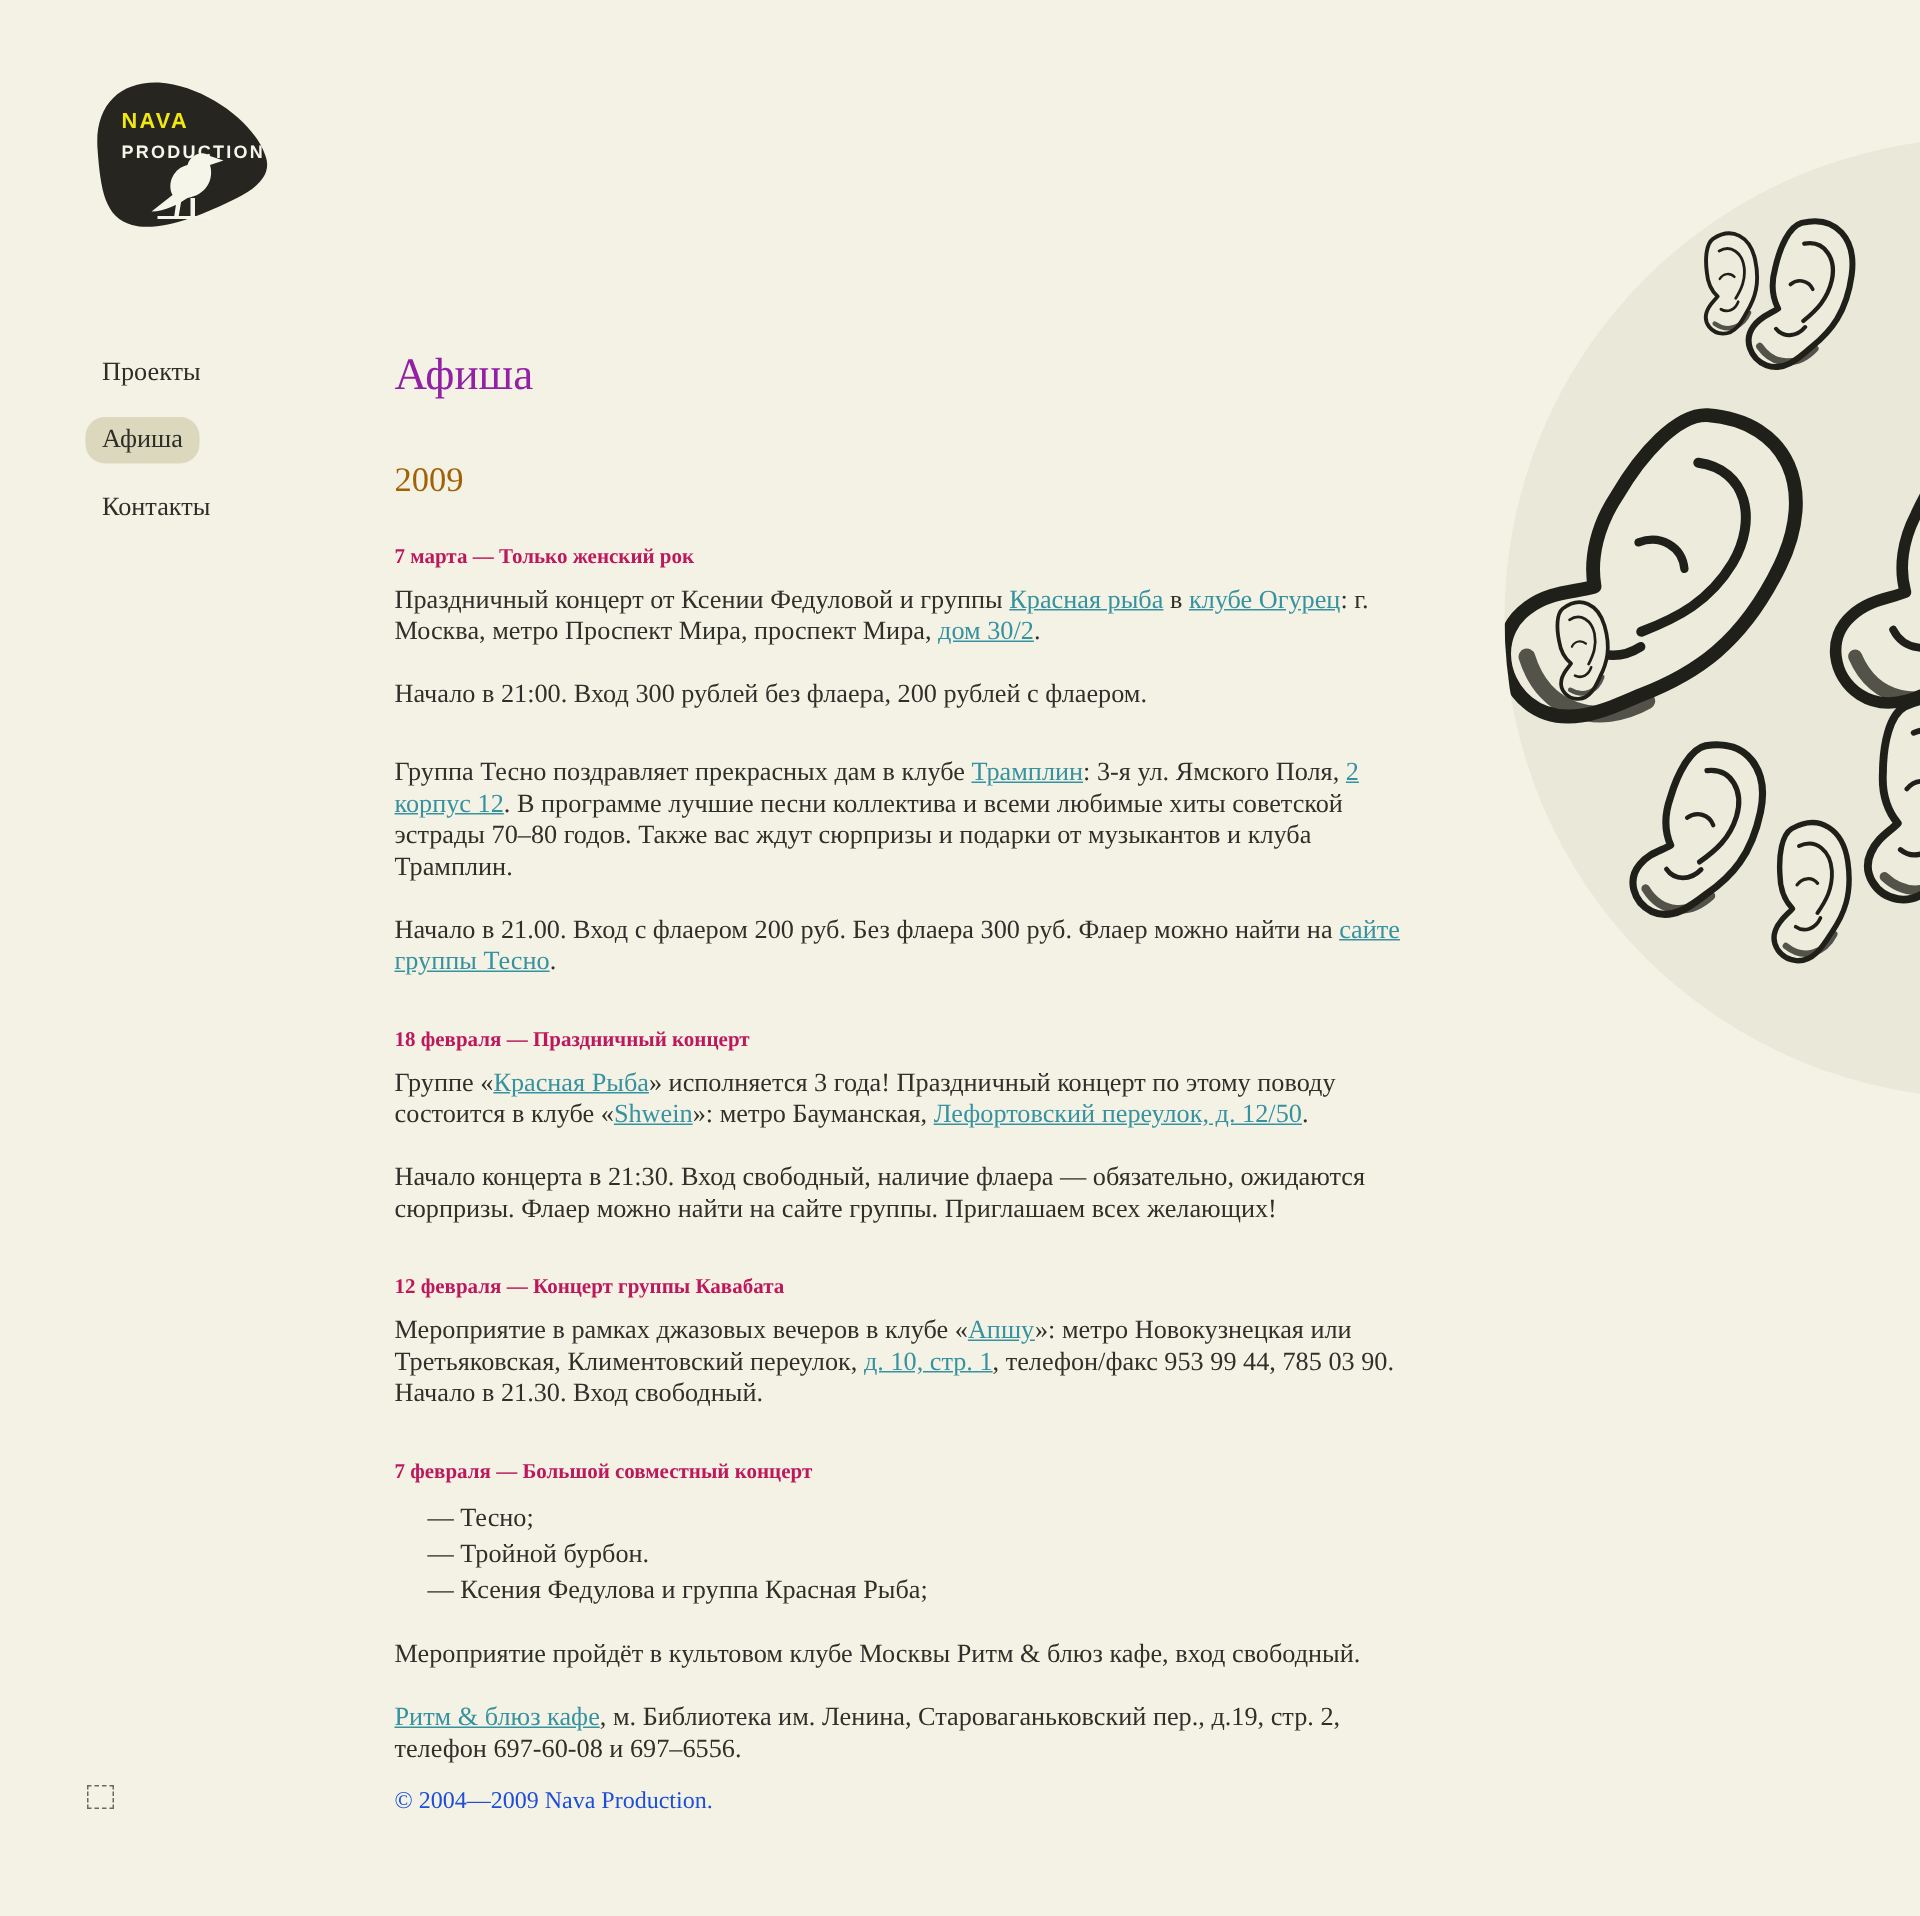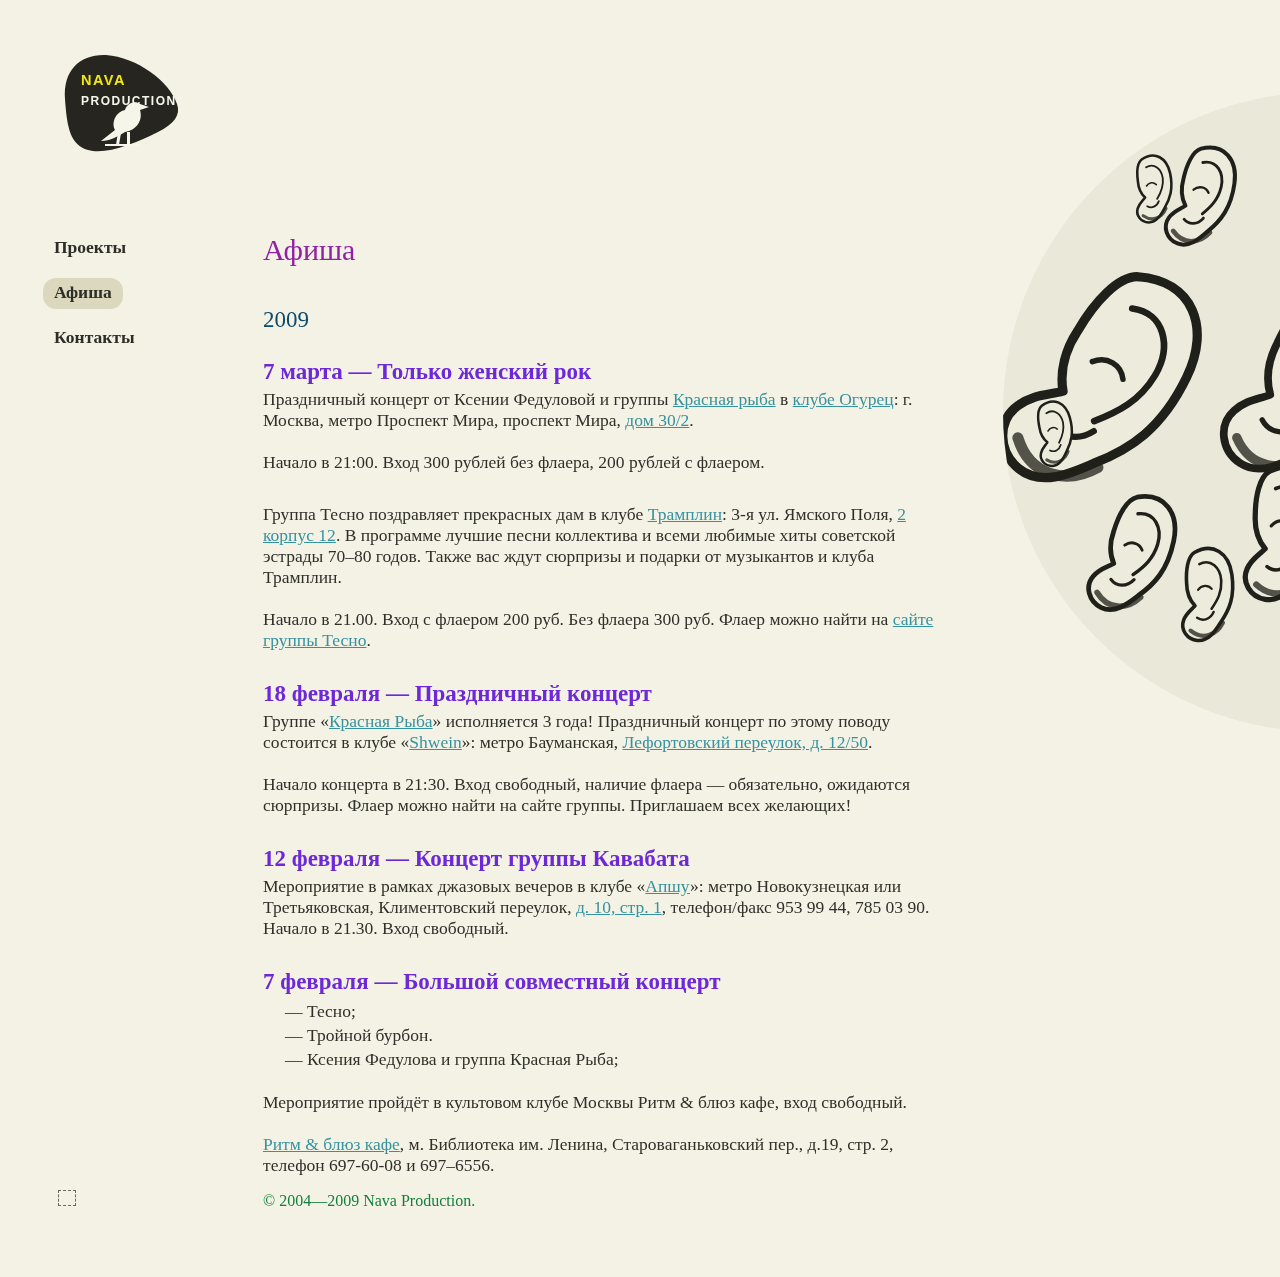--- a/index.html
+++ b/index.html
@@ -21,45 +21,45 @@
     overflow:hidden;
   }
   .ear-circle svg { display:block; width:640px; height:640px; }
 
   
   .logo { position:absolute; left:55px; top:45px; width:130px; height:110px; cursor:pointer; }
   .logo svg { display:block; width:130px; height:110px; }
   .logo-text { font-family:"Liberation Sans","DejaVu Sans",sans-serif; font-weight:bold; letter-spacing:1.5px; }
 
   
-  .sidebar { position:absolute; left:43px; top:233px; width:190px; font-size:17.5px;font-weight:bold; }
+  .sidebar { position:absolute; left:57px; top:233px; width:190px; font-size:17.5px; }
   .nav-item { display:block; color:#2e2e28; text-decoration:none; padding:4px 11px 6px; margin-bottom:14px; cursor:pointer; }
   .nav-item.active { background:#dbd8bd; border-radius:13px; display:inline-block; }
 
   
   .main { position:absolute; left:263px; top:233px; width:676px; }
   .page-title { font-size:30px; font-weight:normal; color:#9320a5; margin:0 0 41px; line-height:1.1; }
-  .year { font-size:23px; color:#0c4a6e; margin:0 0 27px; }
+  .year { font-size:23px; color:#a16207; margin:0 0 27px; }
 
   .event { margin-bottom:31px; }
-  .event h3 { font-size:23px; font-weight:bold; color:#6d28d9; margin:16px 0 5px; line-height:24px; }
+  .event h3 { font-size:14px; font-weight:bold; color:#be185d; margin:16px 0 5px; line-height:24px; }
   .ev-p { font-size:17.5px; line-height:21px; margin:0 0 21px; }
   .ev-p:last-child { margin-bottom:0; }
   .ev-list { margin:2px 0 21px; padding-left:22px; }
   .ev-li { font-size:17.5px; line-height:24px; }
 
   a.lnk, .lnk { color:#37929f; text-decoration:underline; cursor:pointer; }
 
   
   .counter-box {
     position:absolute; left:58px; top:1190px;
     width:18px; height:16px;
     border:1px dashed #6b6a5c;
   }
-  .footer-text { position:absolute; left:263px; top:1192px; font-size:16px; color:#15803d; }
+  .footer-text { position:absolute; left:263px; top:1192px; font-size:16px; color:#1d4ed8; }
 </style>
 </head>
 <body>
 
 <div class="ear-circle">
   <svg viewBox="0 0 640 640">
     <defs>
       <g id="ear">
         <path d="M46,6 C74,-4 93,15 92,45 C91,76 80,93 65,108 C55,119 44,131 29,127 C15,123 8,108 15,96 C20,87 28,84 34,79 C28,70 26,58 28,46 C30,28 36,10 46,6 Z" fill="#ecebdc" stroke="#20201a" stroke-width="5" stroke-linejoin="round"></path>
         <path d="M50,23 C67,18 78,33 76,51 C74,67 66,77 56,87" fill="none" stroke="#20201a" stroke-width="3.6" stroke-linecap="round"></path>

